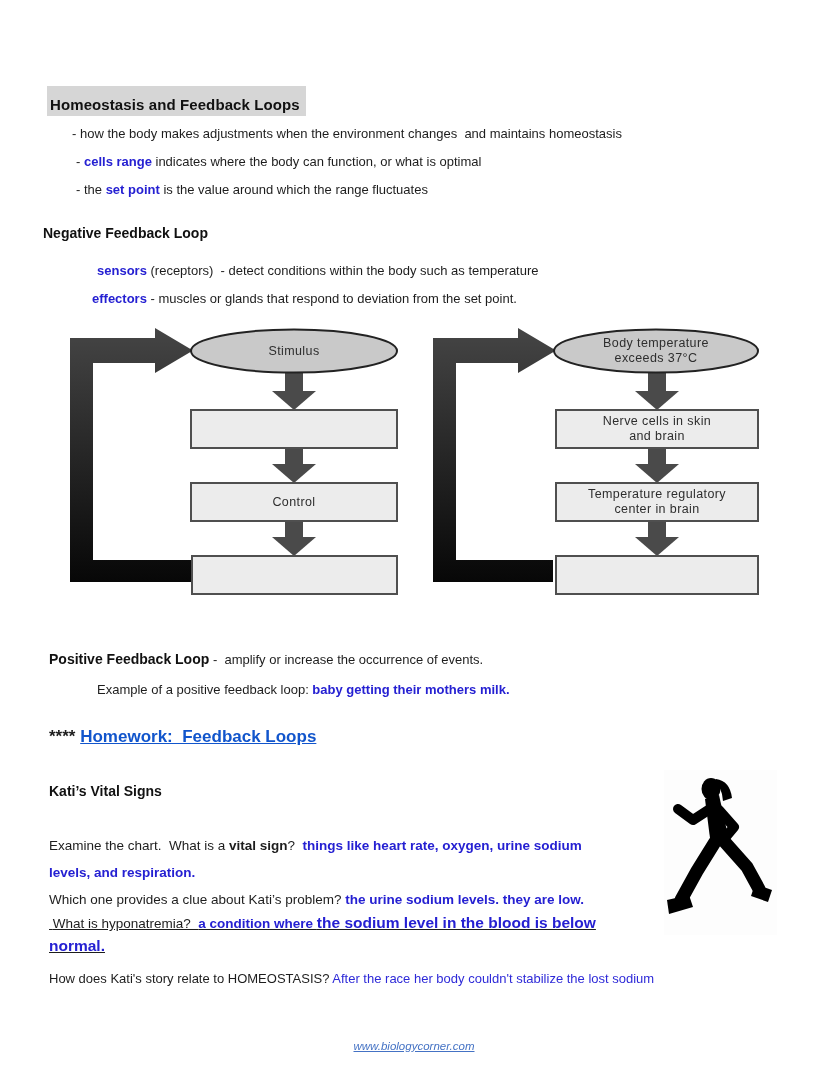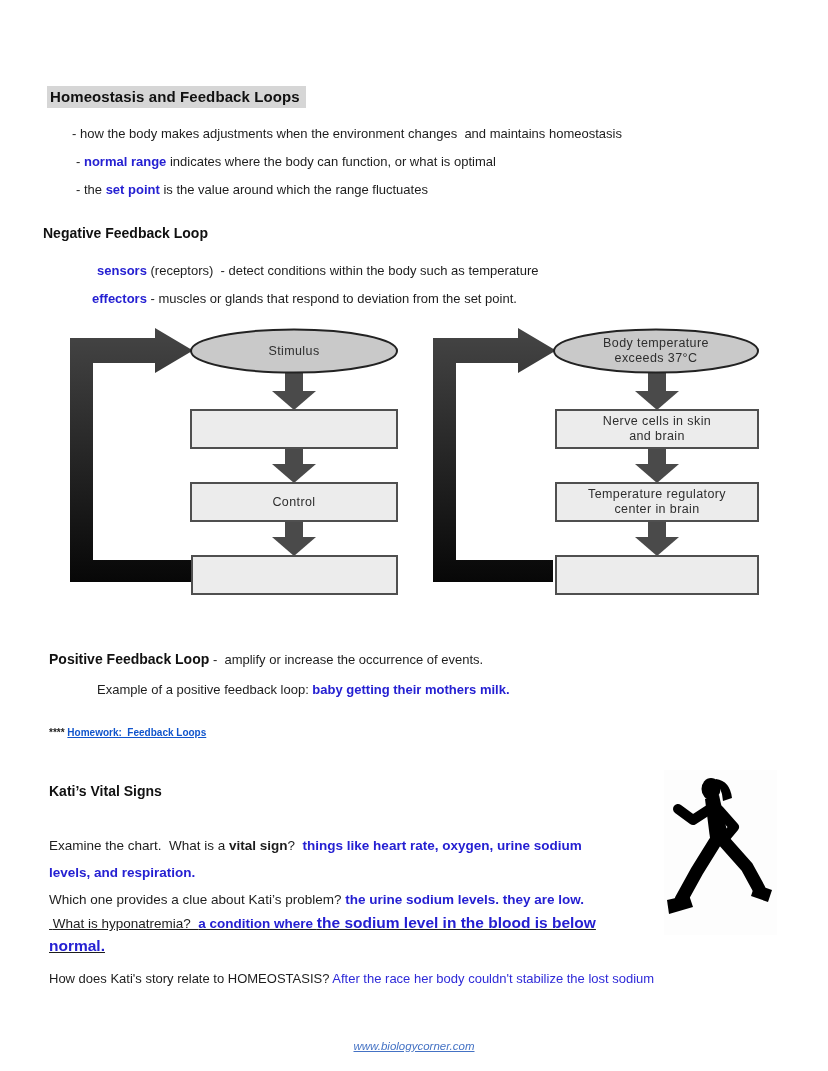--- a/index.html
+++ b/index.html
@@ -2,27 +2,27 @@
 <html><head>
 <meta charset="utf-8">
 <style>
   html,body{margin:0;padding:0;}
   body{
     width:828px;height:1071px;background:#ffffff;position:relative;overflow:hidden;
     font-family:"Liberation Sans","DejaVu Sans",sans-serif;color:#1d1d1d;
   }
   .abs{position:absolute;white-space:pre-wrap;}
   .fs13{font-size:13px;line-height:19px;}
-  .fs135{font-size:10px;text-align:center;}
+  .fs135{font-size:17px;text-align:center;}
   .b{font-weight:700;}
   .blue{color:#2520d2;font-weight:700;}
   .blue-reg{color:#2e2ad8;font-weight:400;}
   .title-hl{
     background:#d6d6d6;font-size:15px;font-weight:700;color:#111;
-    padding:2px 6px 3px 3px;display:inline-block;letter-spacing:.1px;
+    padding:10px 6px 3px 3px;display:inline-block;letter-spacing:.1px;
   }
   .heading{font-size:14px;font-weight:700;color:#111;}
   .link{color:#1155cc;font-weight:700;text-decoration:underline;cursor:pointer;}
   .footer-link{
     color:#4472c4;font-size:11.5px;font-style:italic;text-decoration:underline;cursor:pointer;
   }
   .q{font-size:13.5px;line-height:27px;margin-top:22px;}
   .q3{font-size:13.5px;line-height:22px;text-decoration:underline;}
   .q3-large{font-size:15.5px;}
   .q4{font-size:13px;line-height:19.5px;}
@@ -31,21 +31,21 @@
     font-size:12.5px;fill:#2e2e2e;text-anchor:middle;letter-spacing:.4px;
   }
   .runner-box{position:absolute;left:664px;top:770px;width:113px;height:165px;background:#fdfdfd;}
 </style>
 </head>
 <body>
 
 <div class="abs" style="left:47px;top:86px;"><span class="title-hl">Homeostasis and Feedback Loops</span></div>
 
 <div class="abs fs13" style="left:72px;top:124px;"><span>- how the body makes adjustments when the environment changes  and maintains homeostasis</span></div>
-<div class="abs fs13" style="left:76px;top:152px;"><span>- </span><span class="blue">normal range</span><span> indicates where the body can function, or what is optimal</span></div>
+<div class="abs fs13" style="left:76px;top:152px;"><span>- </span><span class="blue">cells range</span><span> indicates where the body can function, or what is optimal</span></div>
 <div class="abs fs13" style="left:76px;top:180px;"><span>- the </span><span class="blue">set point</span><span> is the value around which the range fluctuates</span></div>
 
 <div class="abs heading" style="left:43px;top:225px;">Negative Feedback Loop</div>
 <div class="abs fs13" style="left:97px;top:261px;"><span class="blue">sensors</span><span> (receptors)  - detect conditions within the body such as temperature</span></div>
 <div class="abs fs13" style="left:92px;top:289px;"><span class="blue">effectors</span><span> - muscles or glands that respond to deviation from the set point.</span></div>
 
 <svg class="abs" style="left:65px;top:328px;" width="356" height="270" viewBox="0 0 356 270">
   <defs>
     <linearGradient id="gradL" gradientUnits="userSpaceOnUse" x1="0" y1="0" x2="0" y2="254">
       <stop offset="0" stop-color="#454545"></stop>

